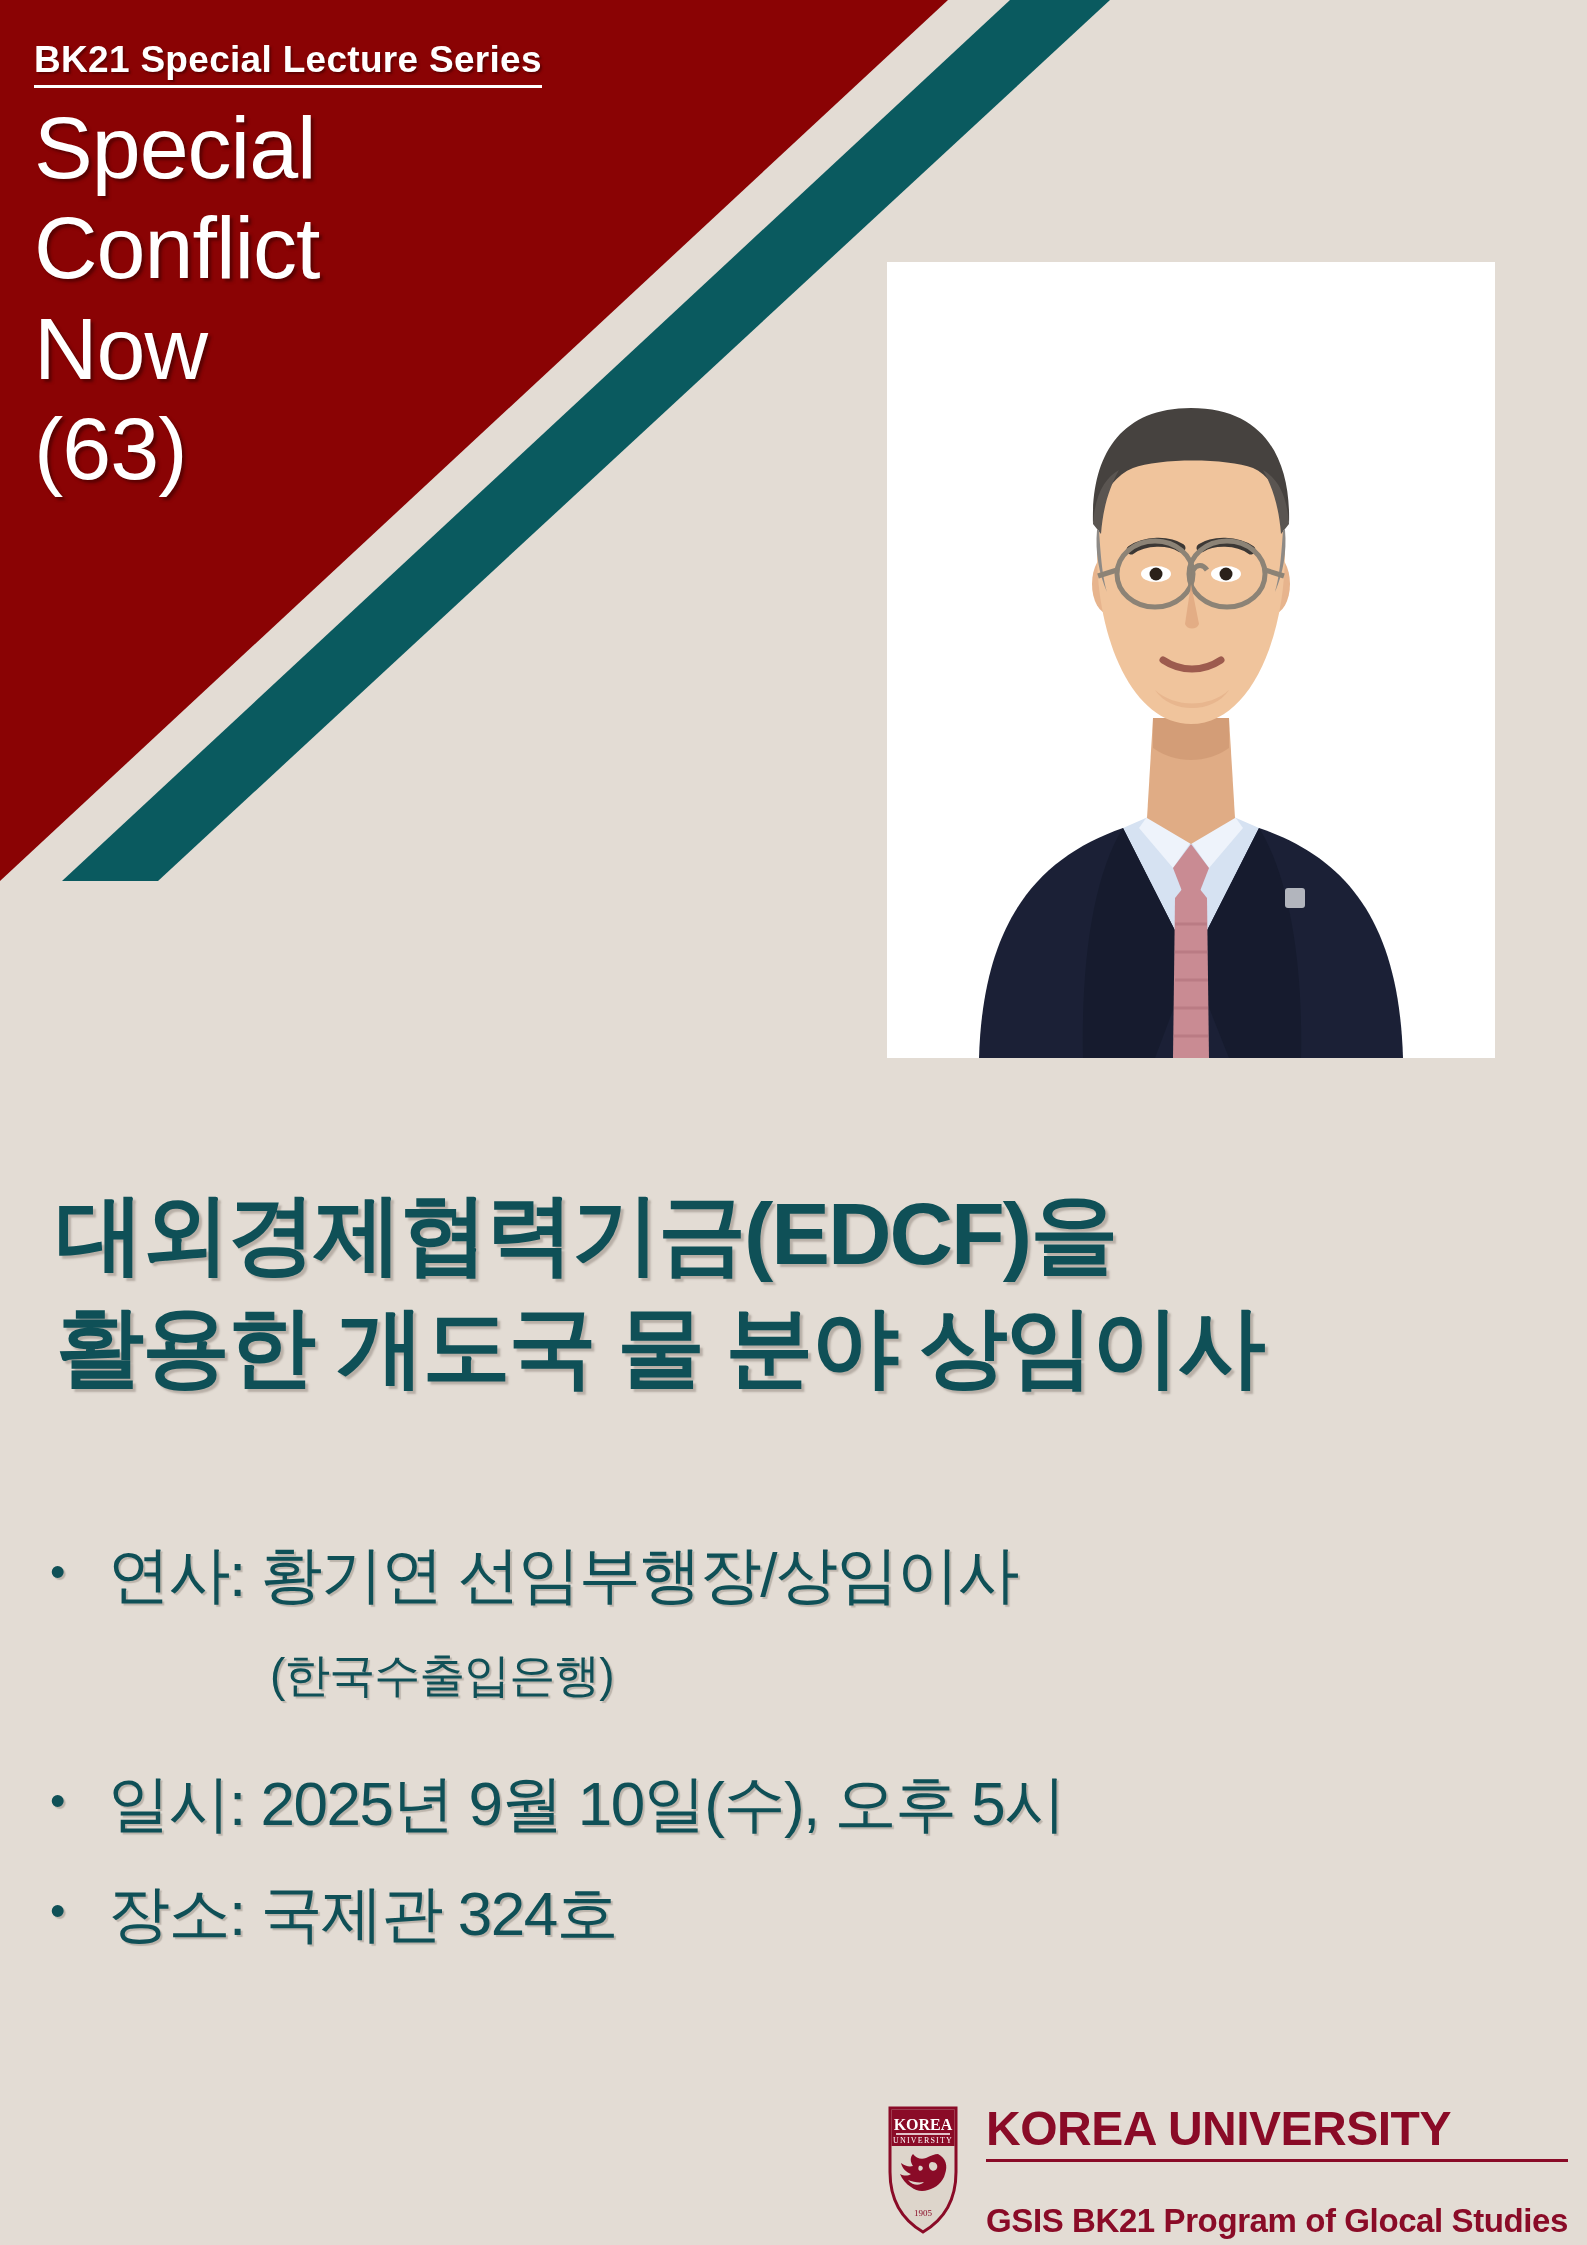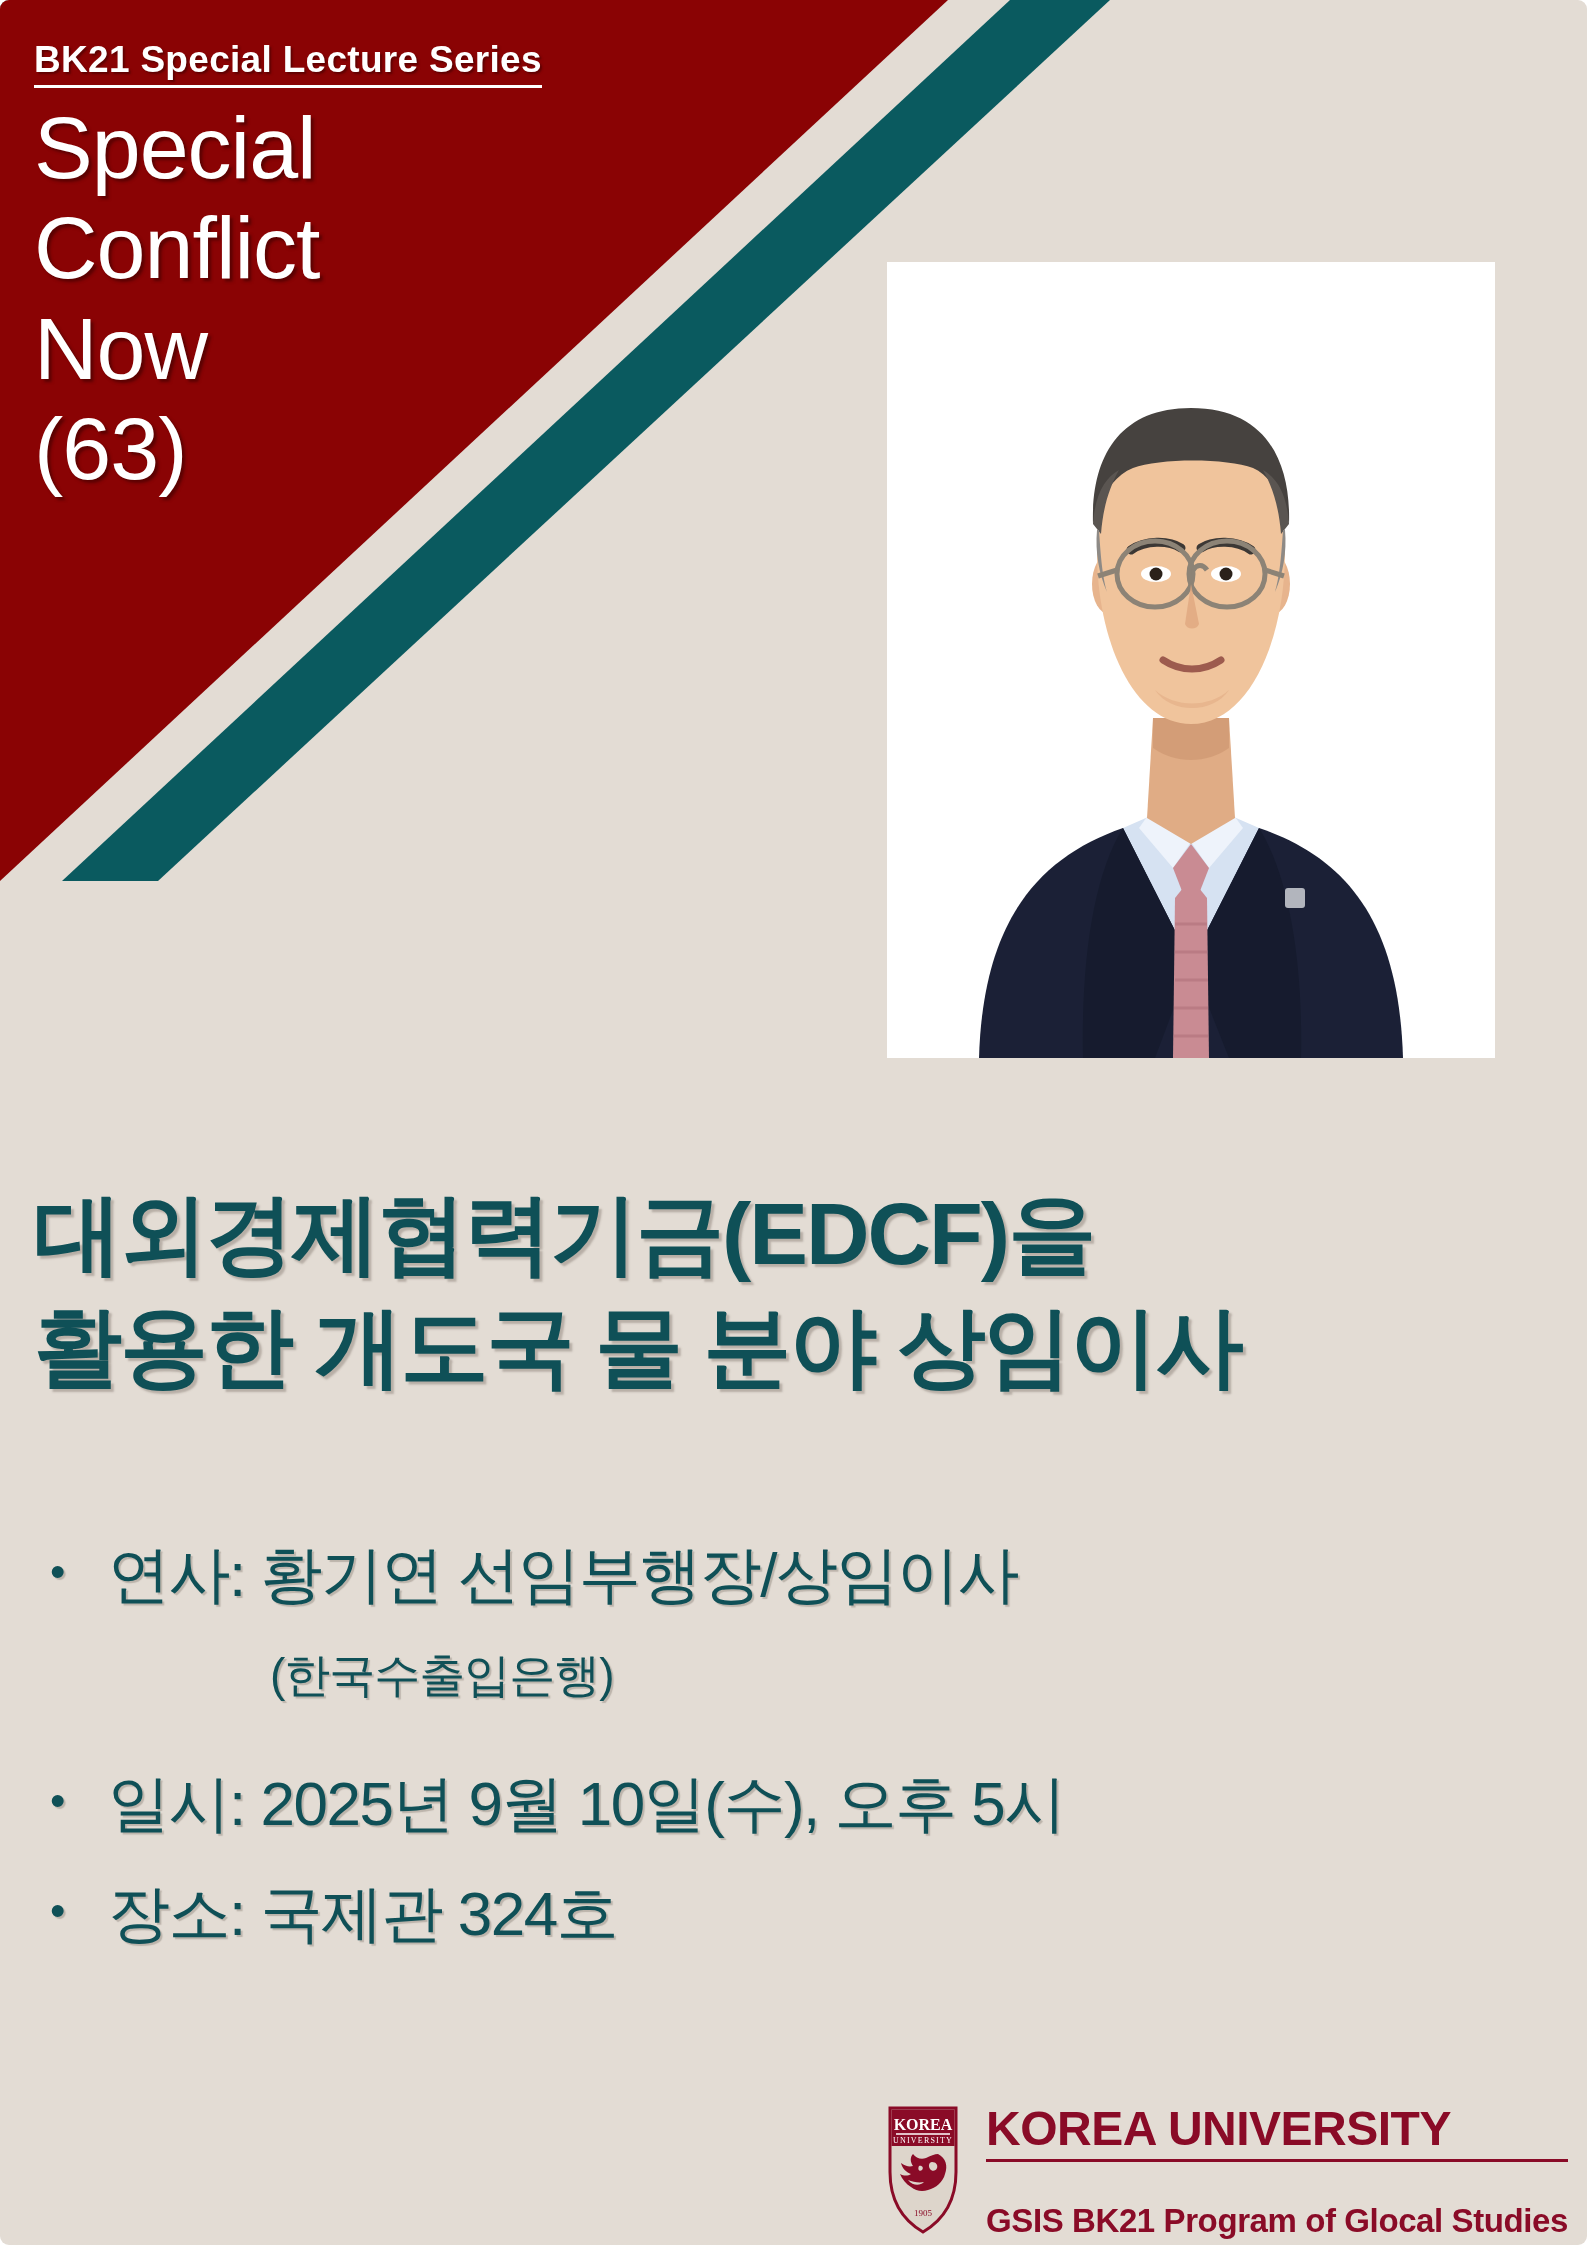--- a/index.html
+++ b/index.html
@@ -9,21 +9,20 @@
     height: 2245px;
     overflow: hidden;
     font-family: "Liberation Sans", sans-serif;
   }
   #poster {
     position: relative;
     width: 1587px;
     height: 2245px;
     background: #e3dcd4;
     overflow: hidden;
-    border-radius: 9px;
   }
 
   
   .band {
     position: absolute;
     top: 0;
     left: 0;
     width: 1587px;
     height: 2245px;
     pointer-events: none;
@@ -92,21 +91,21 @@
     left: 34px;
     top: 1178px;
     width: 1420px;
     font-size: 88px;
     font-weight: 700;
     line-height: 1.28;
     color: #0f5057;
     letter-spacing: -2px;
     text-shadow: 3px 3px 2px rgba(130,120,110,.45);
   }
-  .main-title span { display: block; }
+  .main-title span { display: block; margin-left: 22px; }
 
   
   .details {
     position: absolute;
     left: 50px;
     top: 1540px;
     width: 1430px;
     color: #0f5057;
   }
   .d-row {

